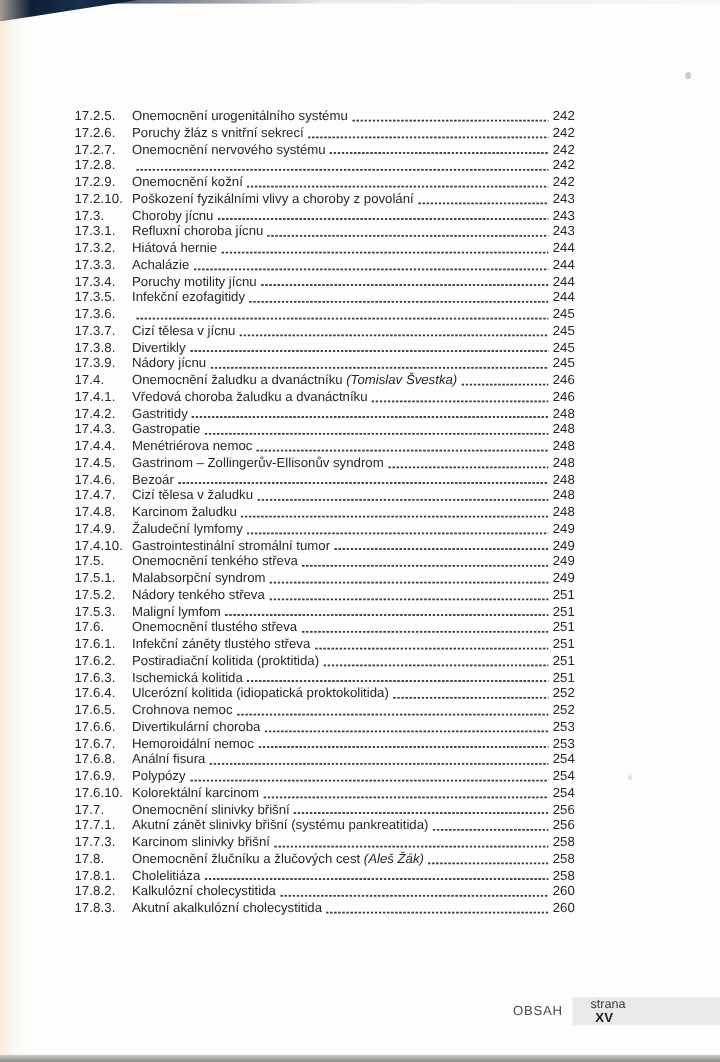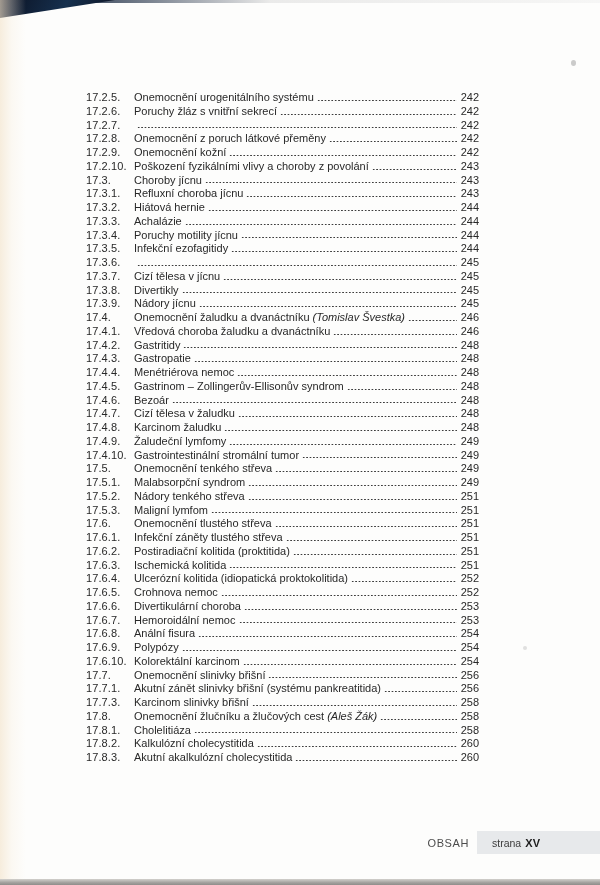--- a/index.html
+++ b/index.html
@@ -67,21 +67,20 @@
     width: 417px;
   }
   .toc-row {
     display: flex;
     align-items: flex-end;
     height: 13.75px;
     line-height: 13.75px;
     font-size: 11px;
     color: #282828;
     white-space: nowrap;
-    margin-left: 24px;
   }
   .toc-num {
     flex: 0 0 48px;
     letter-spacing: 0.1px;
   }
   .toc-title {
     flex: 0 0 auto;
   }
   .toc-author {
     flex: 0 0 auto;
@@ -119,23 +118,23 @@
     font-size: 11px;
     color: #4c4c4c;
     letter-spacing: 0.6px;
     margin-right: 8px;
   }
   .footer-pagebox {
     width: 123px;
     height: 23px;
     background: #e7e9eb;
     display: flex;
-    align-items: center;
     padding-left: 15px;
     box-sizing: border-box;
+    flex-direction: column;
   }
   .footer-strana {
     font-size: 10.5px;
     color: #3b3b3b;
   }
   .footer-roman {
     font-size: 11px;
     font-weight: bold;
     color: #1c1c1c;
     margin-left: 4px;
@@ -166,28 +165,28 @@
   <div class="toc-row">
     <span class="toc-num">17.2.6.</span>
     <span class="toc-title">Poruchy žláz s vnitřní sekrecí</span>
 
     <span class="toc-leader"></span>
     <span class="toc-page">242</span>
   </div>
 
   <div class="toc-row">
     <span class="toc-num">17.2.7.</span>
+    <span class="toc-title">Onemocnění nervového systému</span>
 
     <span class="toc-leader"></span>
     <span class="toc-page">242</span>
   </div>
 
   <div class="toc-row">
     <span class="toc-num">17.2.8.</span>
-    <span class="toc-title">Onemocnění z poruch látkové přeměny</span>
 
     <span class="toc-leader"></span>
     <span class="toc-page">242</span>
   </div>
 
   <div class="toc-row">
     <span class="toc-num">17.2.9.</span>
     <span class="toc-title">Onemocnění kožní</span>
 
     <span class="toc-leader"></span>

